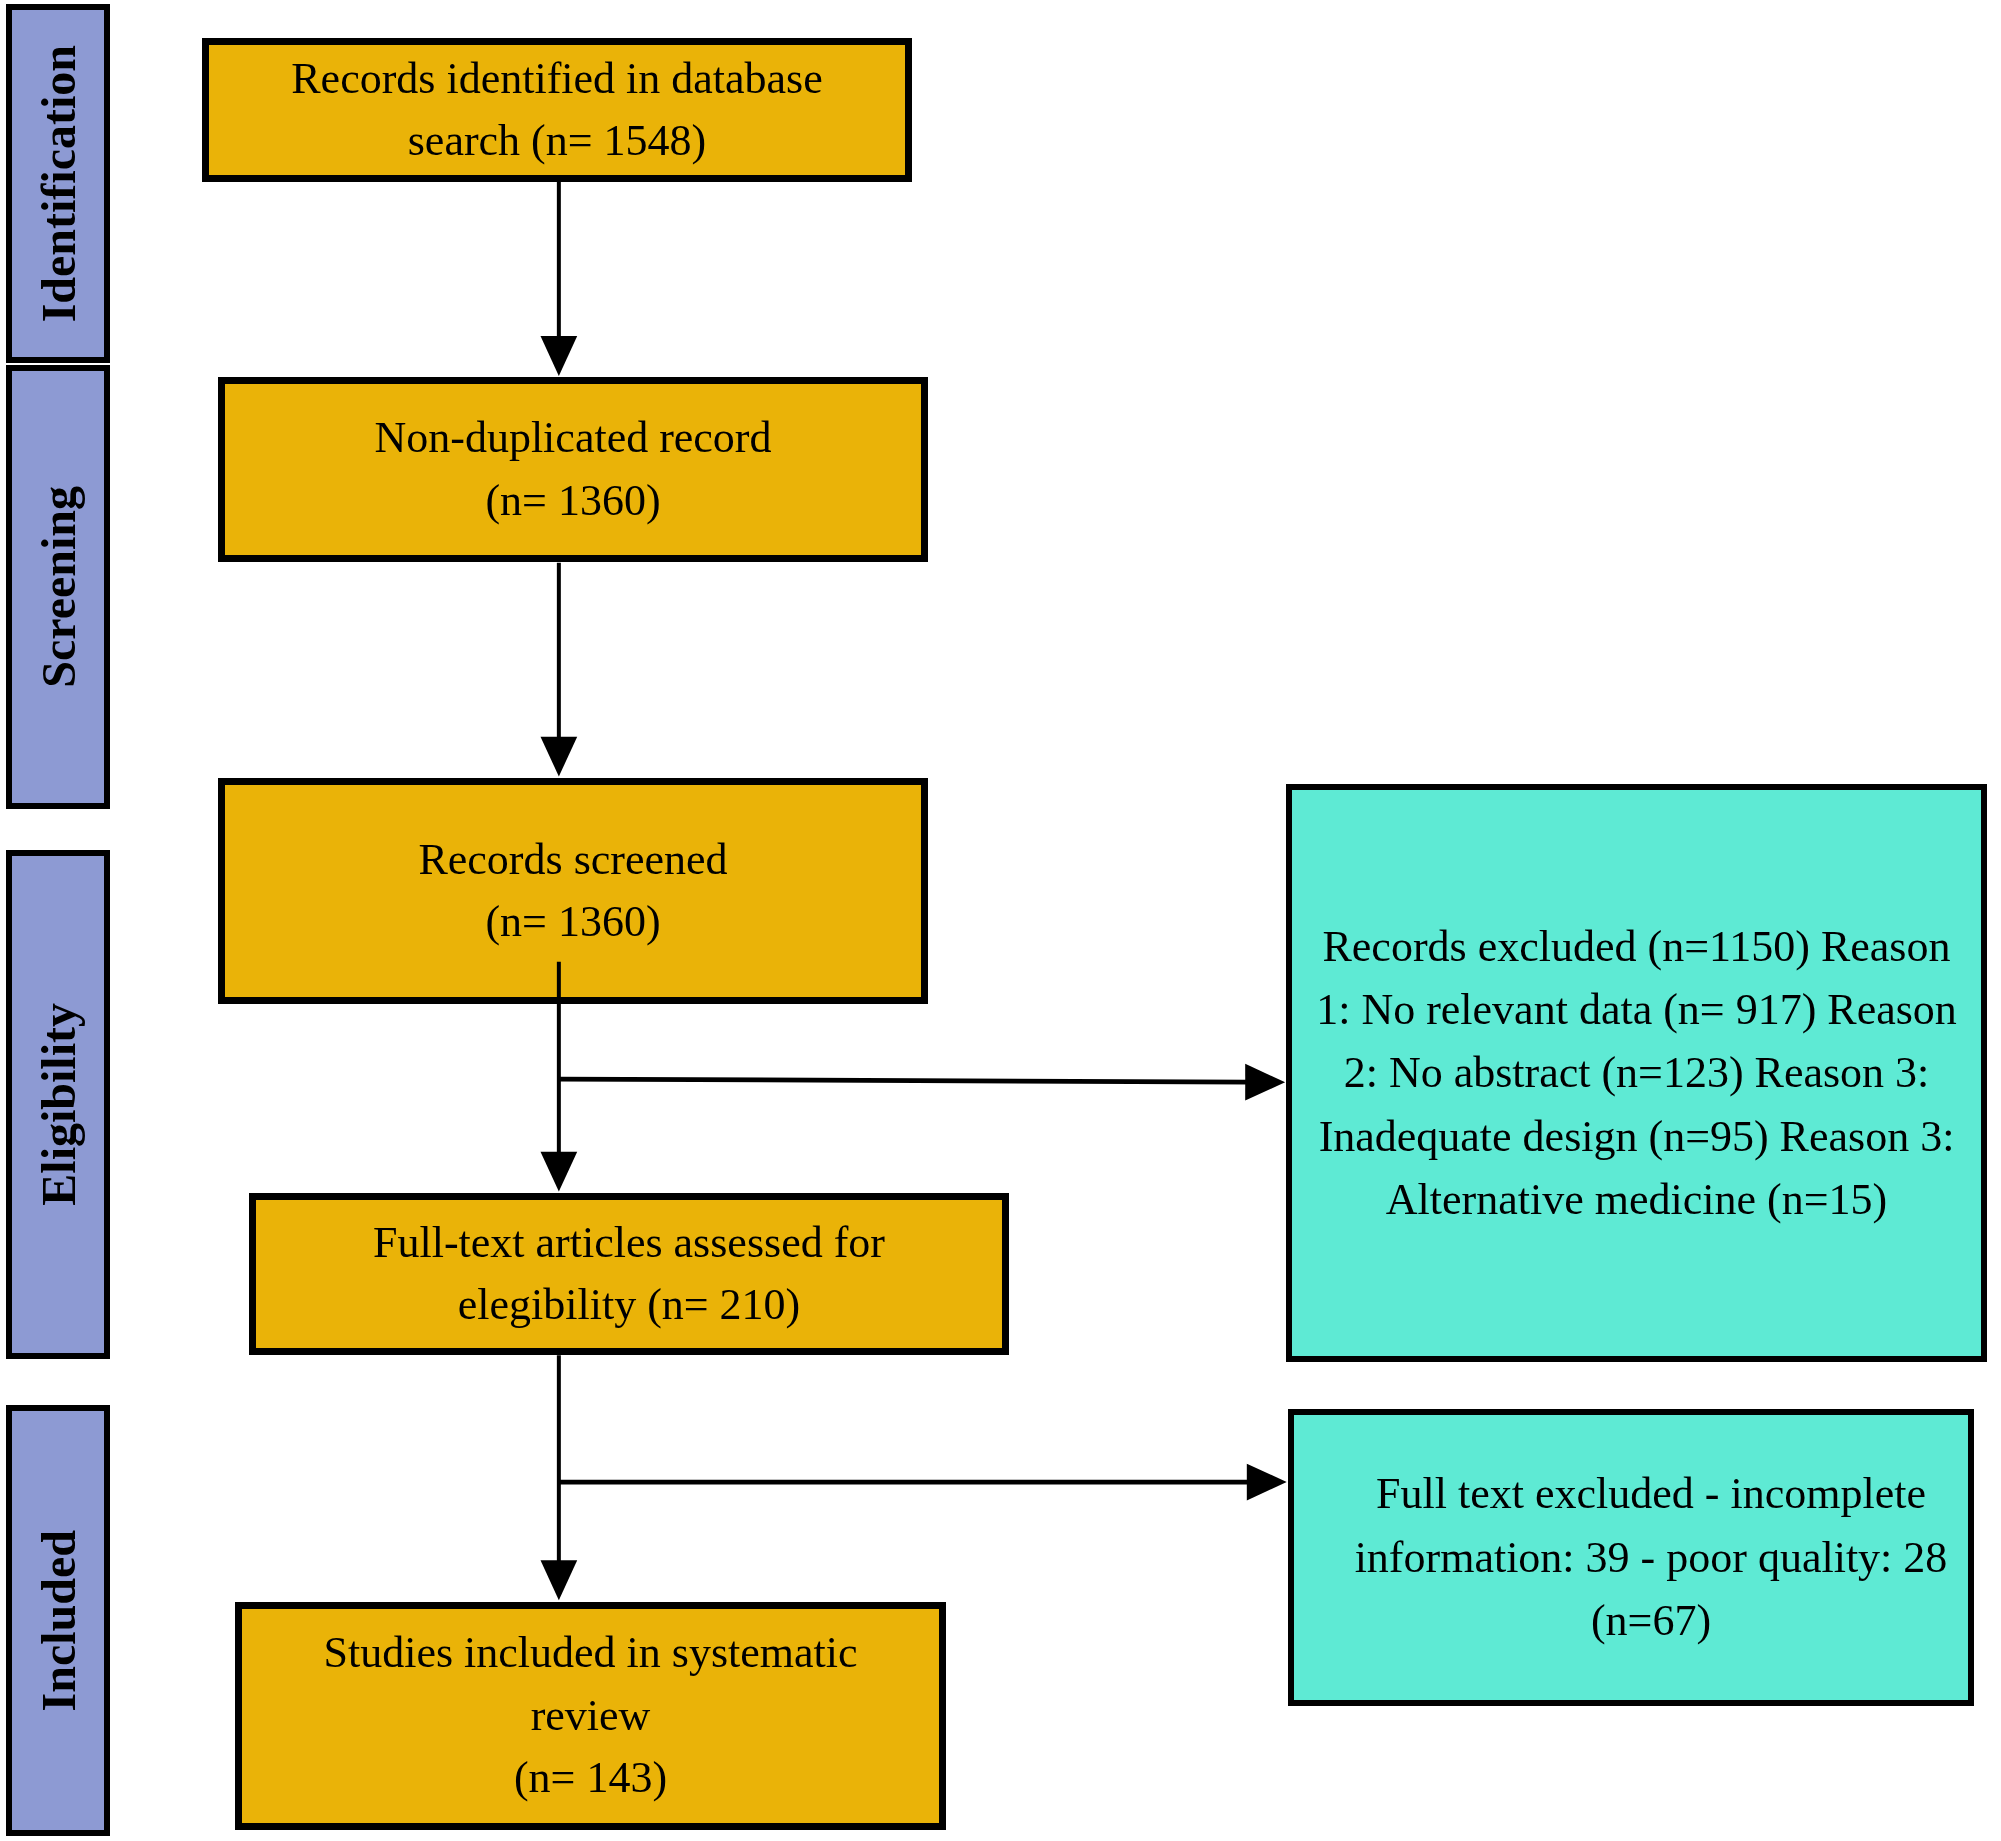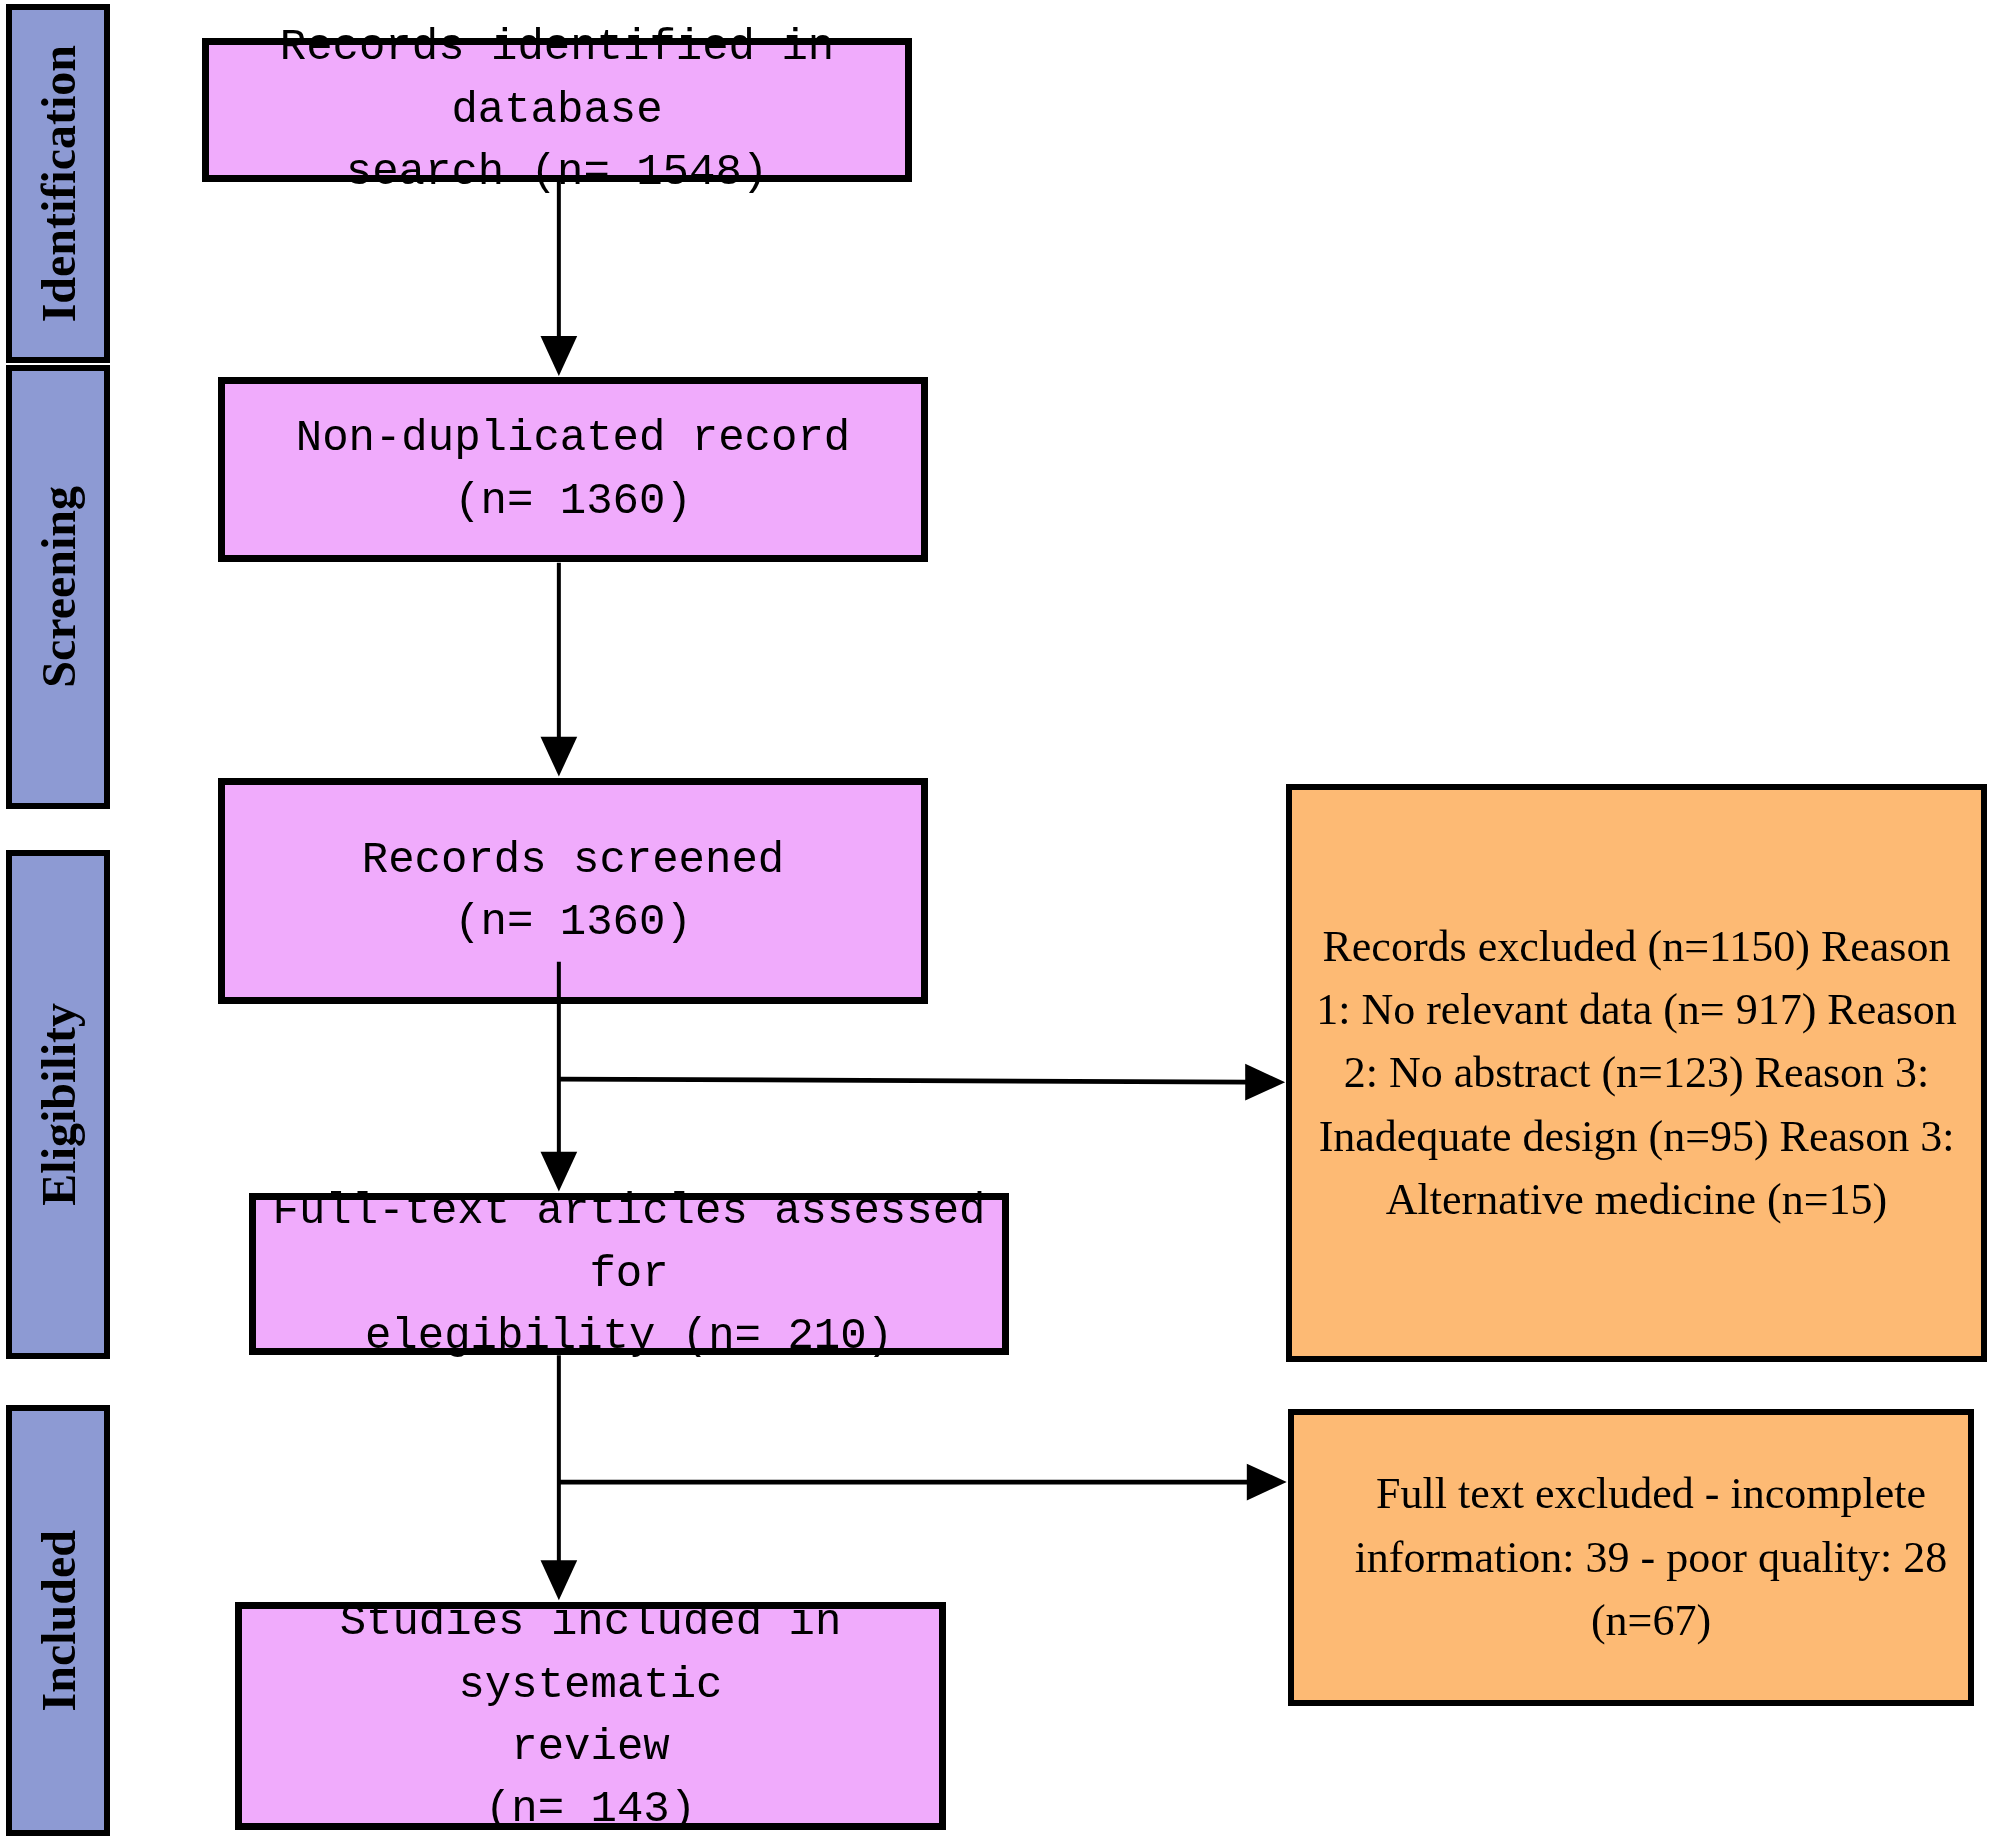--- a/index.html
+++ b/index.html
@@ -29,38 +29,37 @@
   }
   .stage-bar span {
     writing-mode: vertical-rl;
     transform: rotate(180deg);
     font-weight: bold;
     font-size: 48px;
     white-space: nowrap;
   }
   .flow-box {
     position: absolute;
-    background: #f0abfc;
+    background: #eab308;
     border: 7.2px solid #000000;
     box-sizing: border-box;
     display: flex;
     align-items: center;
     justify-content: center;
     text-align: center;
     font-size: 44px;
     line-height: 1.42;
     padding: 3.2px 8px;
-    font-family: Liberation Mono, monospace;
   }
   .flow-box .txt {
     white-space: pre-line;
   }
   .side-box {
     position: absolute;
-    background: #fdba74;
+    background: #5eead4;
     border: 6.4px solid #000000;
     box-sizing: border-box;
     display: flex;
     align-items: center;
     justify-content: center;
     text-align: center;
     font-size: 44px;
     line-height: 1.44;
     padding: 3.2px 8px;
   }

